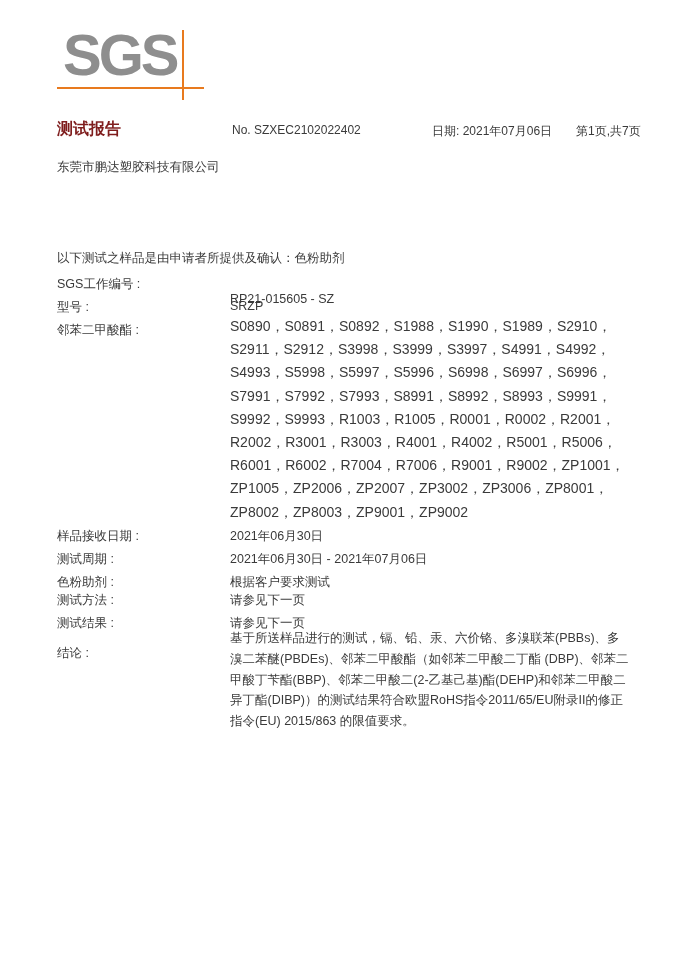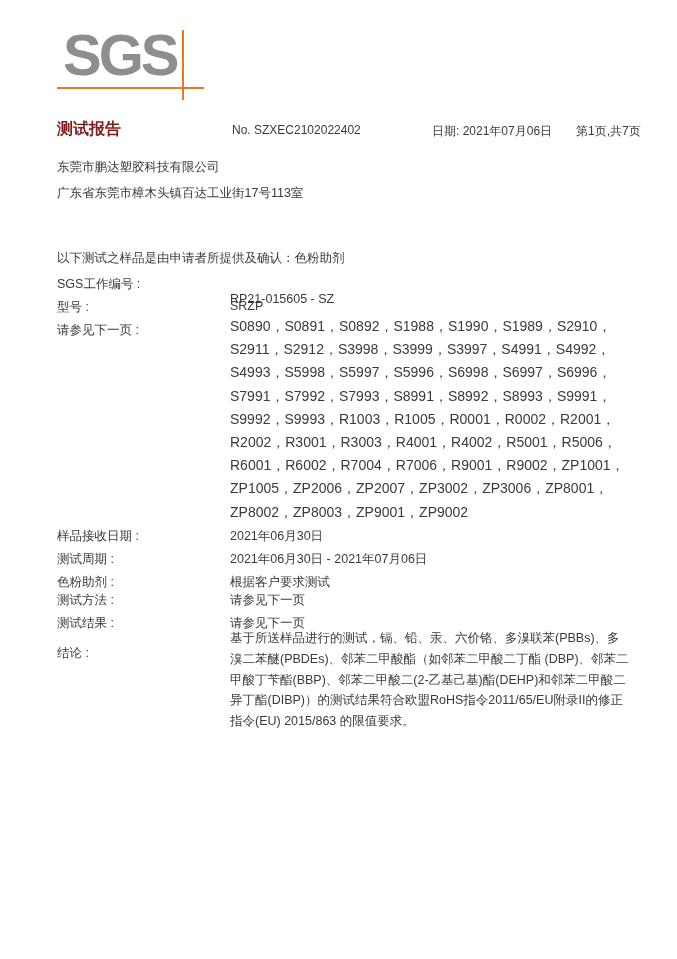--- a/index.html
+++ b/index.html
@@ -48,31 +48,30 @@
   <div class="abs sgs-logo">SGS</div>
   <div class="abs logo-hline"></div>
   <div class="abs logo-vline"></div>
 
   <div class="abs doc-title">测试报告</div>
   <div class="abs report-no">No. SZXEC2102022402</div>
   <div class="abs report-date">日期: 2021年07月06日</div>
   <div class="abs report-pages">第1页,共7页</div>
 
   <div class="abs company">东莞市鹏达塑胶科技有限公司</div>
-  <div class="abs company-addr">广东省东莞市樟木头镇百达工业街17号113室</div>
 
   <div class="abs statement">以下测试之样品是由申请者所提供及确认：色粉助剂</div>
 
   <div class="abs lbl" style="top:276px">SGS工作编号 :</div>
   <div class="abs val" style="top:292px">RP21-015605 - SZ</div>
 
   <div class="abs lbl" style="top:299px">型号 :</div>
   <div class="abs val" style="top:299px">SRZP</div>
 
-  <div class="abs lbl" style="top:322px">请参见下一页 :</div>
+  <div class="abs lbl" style="top:322px">邻苯二甲酸酯 :</div>
   <div class="abs ref-lines">
     <div>S0890，S0891，S0892，S1988，S1990，S1989，S2910，</div>
     <div>S2911，S2912，S3998，S3999，S3997，S4991，S4992，</div>
     <div>S4993，S5998，S5997，S5996，S6998，S6997，S6996，</div>
     <div>S7991，S7992，S7993，S8991，S8992，S8993，S9991，</div>
     <div>S9992，S9993，R1003，R1005，R0001，R0002，R2001，</div>
     <div>R2002，R3001，R3003，R4001，R4002，R5001，R5006，</div>
     <div>R6001，R6002，R7004，R7006，R9001，R9002，ZP1001，</div>
     <div>ZP1005，ZP2006，ZP2007，ZP3002，ZP3006，ZP8001，</div>
     <div>ZP8002，ZP8003，ZP9001，ZP9002</div>

